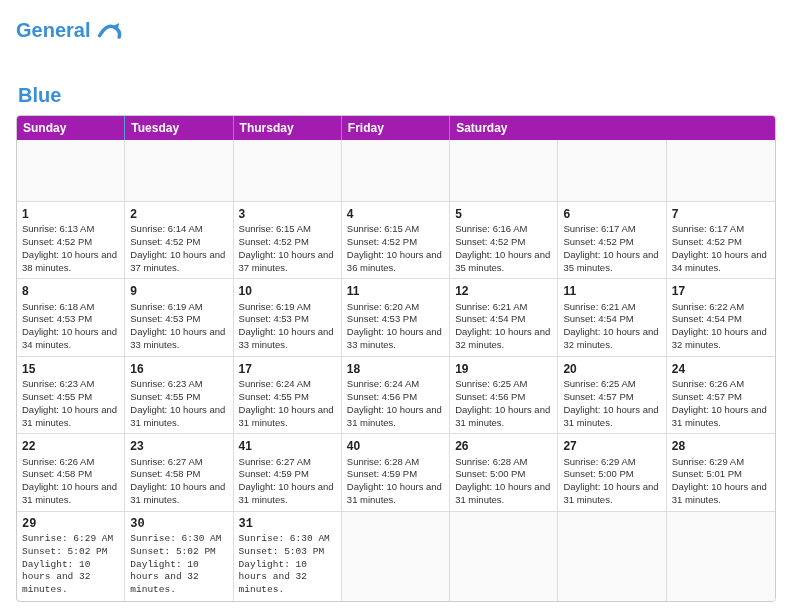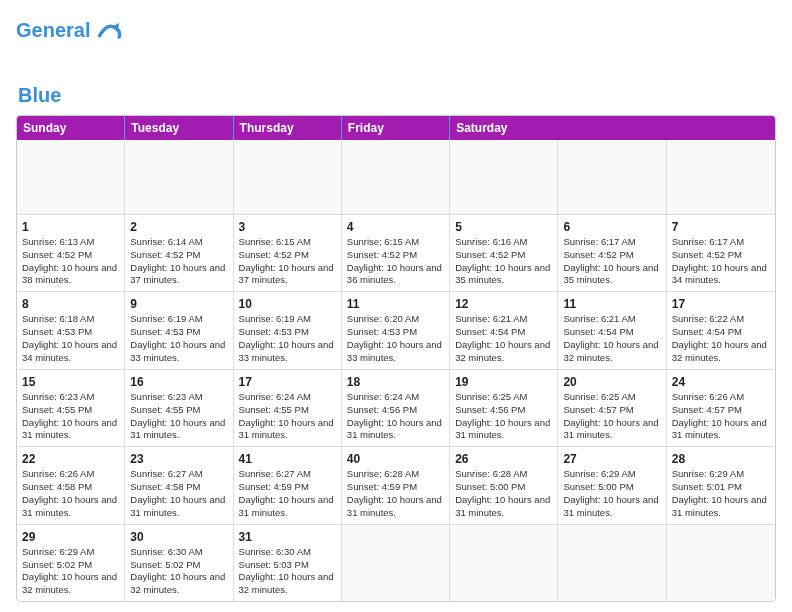--- a/index.html
+++ b/index.html
@@ -78,21 +78,21 @@
       flex: 1;
       display: flex;
       flex-direction: column;
     }
     .cal-row {
       display: grid;
       grid-template-columns: repeat(7, 1fr);
       flex: 1;
       border-bottom: 1px solid #ddd;
     }
-    .cal-row:last-child { border-bottom: none; }
+    .cal-row:last-child { border-bottom: none; font-family: Liberation Mono, monospace; }
     .cal-cell {
       padding: 4px 5px;
       border-right: 1px solid #ddd;
       font-size: 9.5px;
       color: #333;
       line-height: 1.35;
       vertical-align: top;
     }
     .cal-cell:last-child { border-right: none; }
     .cal-cell.empty { background: #f9f9f9; }

